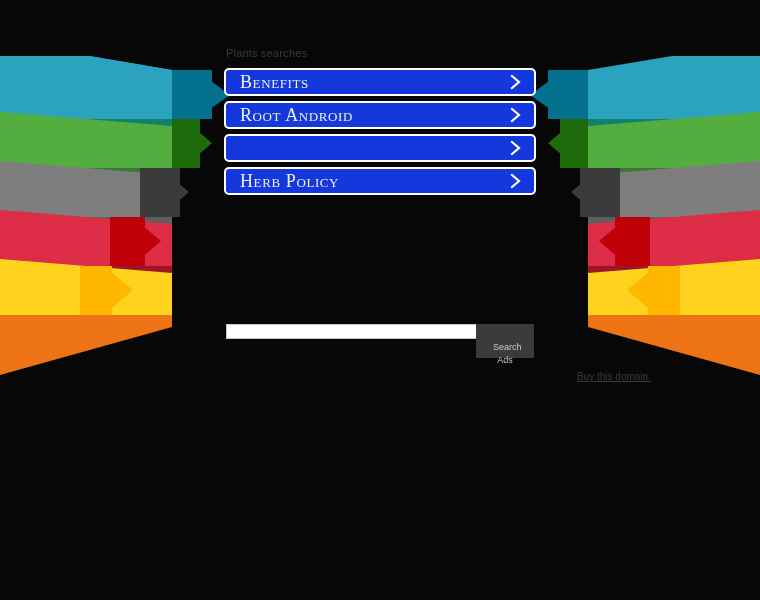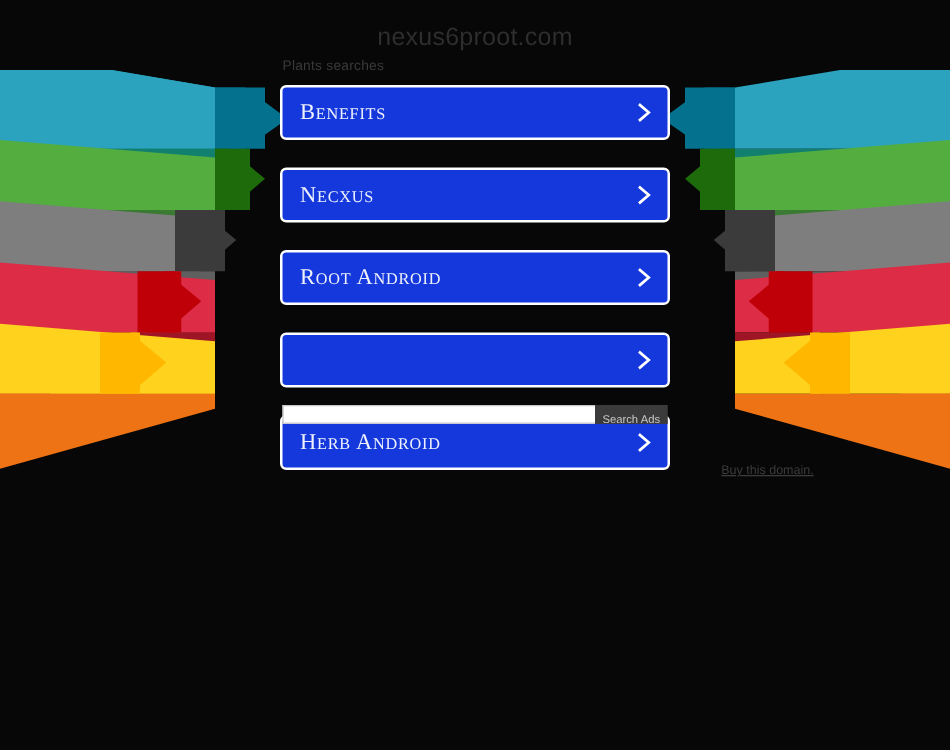--- a/index.html
+++ b/index.html
@@ -67,22 +67,22 @@
     width: 312px;
     list-style: none;
     margin: 0;
     padding: 0;
   }
 
   .ad-item {
     display: block;
     position: relative;
     width: 312px;
-    height: 44px;
-    margin-bottom: 22px;
+    height: 28px;
+    margin-bottom: 5px;
     background: #1438DC;
     border: 2px solid #ffffff;
     border-radius: 5px;
     cursor: pointer;
     text-decoration: none;
   }
 
   .ad-label {
     position: absolute;
     left: 14px;
@@ -132,21 +132,21 @@
   #search-button {
     flex: 0 0 auto;
     width: 58px;
     height: 15px;
     background: #3b3b3b;
     border: 1px solid #3b3b3b;
     color: #c9c9c9;
     font-size: 9px;
     font-family: "Liberation Sans", sans-serif;
     line-height: 13px;
-    padding: 4px;
+    padding: 16px;
     cursor: pointer;
     border-radius: 0;
   }
 
   
   #buy-domain {
     position: absolute;
     top: 371px;
     left: 577px;
     font-size: 10px;
@@ -250,63 +250,54 @@
       <polygon points="140,217 132,217 161,241 132,266 140,266" fill="#C00009"></polygon>
       <rect x="110" y="217" width="35" height="49" fill="#C00009"></rect>
       <polygon points="110,266 104,266 133,290 104,315 110,315" fill="#FFB700"></polygon>
       <rect x="80" y="266" width="32" height="49" fill="#FFB700"></rect>
     </g>
   </svg>
 </div>
 
 <div id="page">
 
-  <h1 id="site-title">nexus6proot.com</h1>
 
   <div id="related-label">Plants searches</div>
 
   <div id="ad-list">
 
     <a class="ad-item" href="#">
       <span class="ad-label">Benefits</span>
       <span class="ad-chevron">
         <svg width="11" height="16" viewBox="0 0 11 16" xmlns="http://www.w3.org/2000/svg">
           <polyline points="2,2 9,8 2,14" fill="none" stroke="#ffffff" stroke-width="2.2" stroke-linecap="square"></polyline>
         </svg>
       </span>
     </a>
 
-    <a class="ad-item" href="#">
-      <span class="ad-label">Necxus</span>
-      <span class="ad-chevron">
-        <svg width="11" height="16" viewBox="0 0 11 16" xmlns="http://www.w3.org/2000/svg">
-          <polyline points="2,2 9,8 2,14" fill="none" stroke="#ffffff" stroke-width="2.2" stroke-linecap="square"></polyline>
-        </svg>
-      </span>
-    </a>
 
     <a class="ad-item" href="#">
       <span class="ad-label">Root Android</span>
       <span class="ad-chevron">
         <svg width="11" height="16" viewBox="0 0 11 16" xmlns="http://www.w3.org/2000/svg">
           <polyline points="2,2 9,8 2,14" fill="none" stroke="#ffffff" stroke-width="2.2" stroke-linecap="square"></polyline>
         </svg>
       </span>
     </a>
 
     <a class="ad-item" href="#">
       <span class="ad-chevron">
         <svg width="11" height="16" viewBox="0 0 11 16" xmlns="http://www.w3.org/2000/svg">
           <polyline points="2,2 9,8 2,14" fill="none" stroke="#ffffff" stroke-width="2.2" stroke-linecap="square"></polyline>
         </svg>
       </span>
     </a>
 
     <a class="ad-item" href="#">
-      <span class="ad-label">Herb Android</span>
+      <span class="ad-label">Herb Policy</span>
       <span class="ad-chevron">
         <svg width="11" height="16" viewBox="0 0 11 16" xmlns="http://www.w3.org/2000/svg">
           <polyline points="2,2 9,8 2,14" fill="none" stroke="#ffffff" stroke-width="2.2" stroke-linecap="square"></polyline>
         </svg>
       </span>
     </a>
 
   </div>
 
   <div id="search-row">

